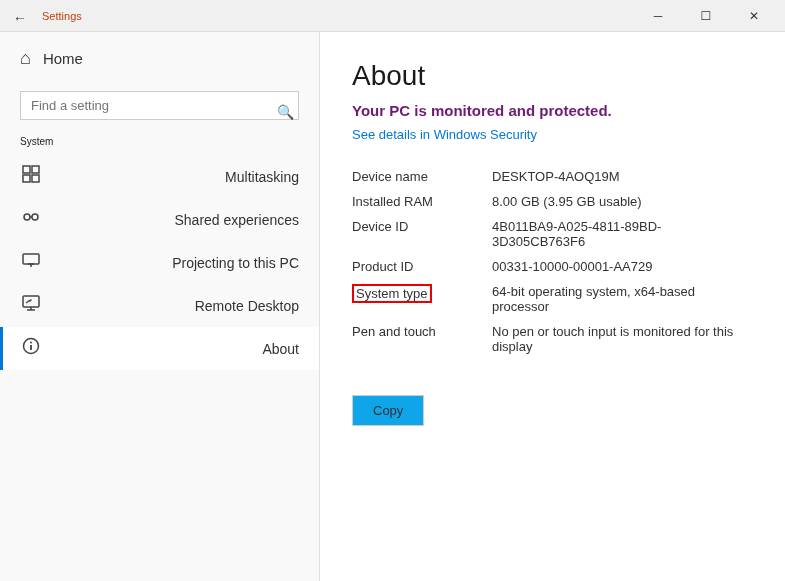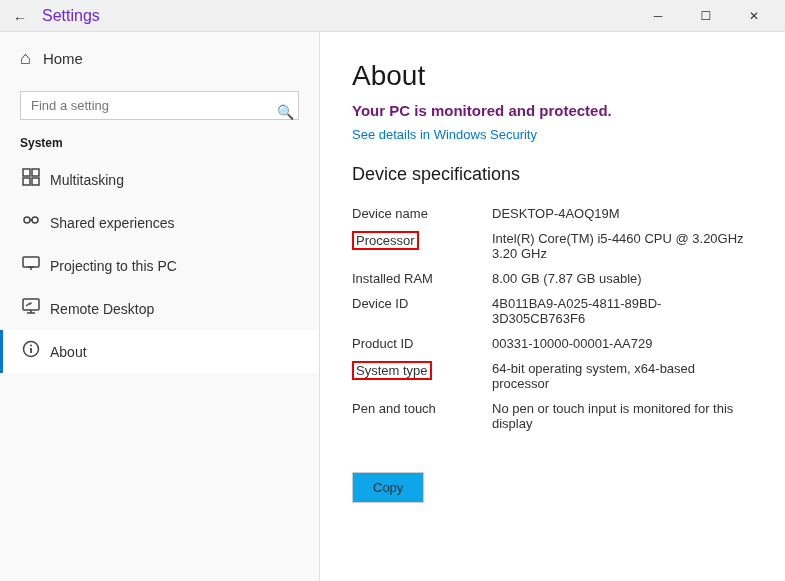--- a/index.html
+++ b/index.html
@@ -39,22 +39,22 @@
       font-size: 14px;
       color: #333;
       width: 24px;
       height: 24px;
       display: flex;
       align-items: center;
       justify-content: center;
       border-radius: 2px;
     }
     .titlebar-title {
-      font-size: 16px;
-      color: #6d28d9;
+      font-size: 11px;
+      color: #c2410c;
     }
     .titlebar-controls {
       display: flex;
       gap: 2px;
     }
     .titlebar-controls button {
       background: none;
       border: none;
       cursor: pointer;
       font-size: 12px;
@@ -118,33 +118,34 @@
       right: 24px;
       top: 50%;
       transform: translateY(-50%);
       color: #555;
       font-size: 14px;
       margin-top: 3px;
     }
 
     .sidebar-section-title {
       padding: 4px 20px 8px;
-      font-size: 12px;
-      font-weight: 700;
+      font-size: 10px;
+      font-weight: 400;
       color: #1a1a1a;
     }
 
     .sidebar-item {
       display: flex;
       align-items: center;
       gap: 8px;
       padding: 10px 20px;
       cursor: pointer;
       font-size: 14px;
       color: #333;
+      justify-content: space-between;
     }
     .sidebar-item.active {
       background: #ffffff;
       border-left: 3px solid #0078d7;
       padding-left: 17px;
     }
     .sidebar-item .item-icon {
       font-size: 18px;
       color: #444;
       width: 22px;
@@ -333,35 +334,30 @@
   </div>
 
   <div class="content">
 
     <h1 class="page-title">About</h1>
 
     <div class="protection-status">Your PC is monitored and protected.</div>
 
     <a class="security-link">See details in Windows Security</a>
 
-    <div class="section-title">Device specifications</div>
 
     <table class="specs-table">
       <tbody id="specs-body">
       <tr>
             <td>Device name</td>
             <td>DESKTOP-4AOQ19M</td>
           </tr>
           <tr>
-            <td><span class="highlighted-label">Processor</span></td>
-            <td>Intel(R) Core(TM) i5-4460  CPU @ 3.20GHz   3.20 GHz</td>
-          </tr>
-          <tr>
             <td>Installed RAM</td>
-            <td>8.00 GB (7.87 GB usable)</td>
+            <td>8.00 GB (3.95 GB usable)</td>
           </tr>
           <tr>
             <td>Device ID</td>
             <td>4B011BA9-A025-4811-89BD-3D305CB763F6</td>
           </tr>
           <tr>
             <td>Product ID</td>
             <td>00331-10000-00001-AA729</td>
           </tr>
           <tr>

